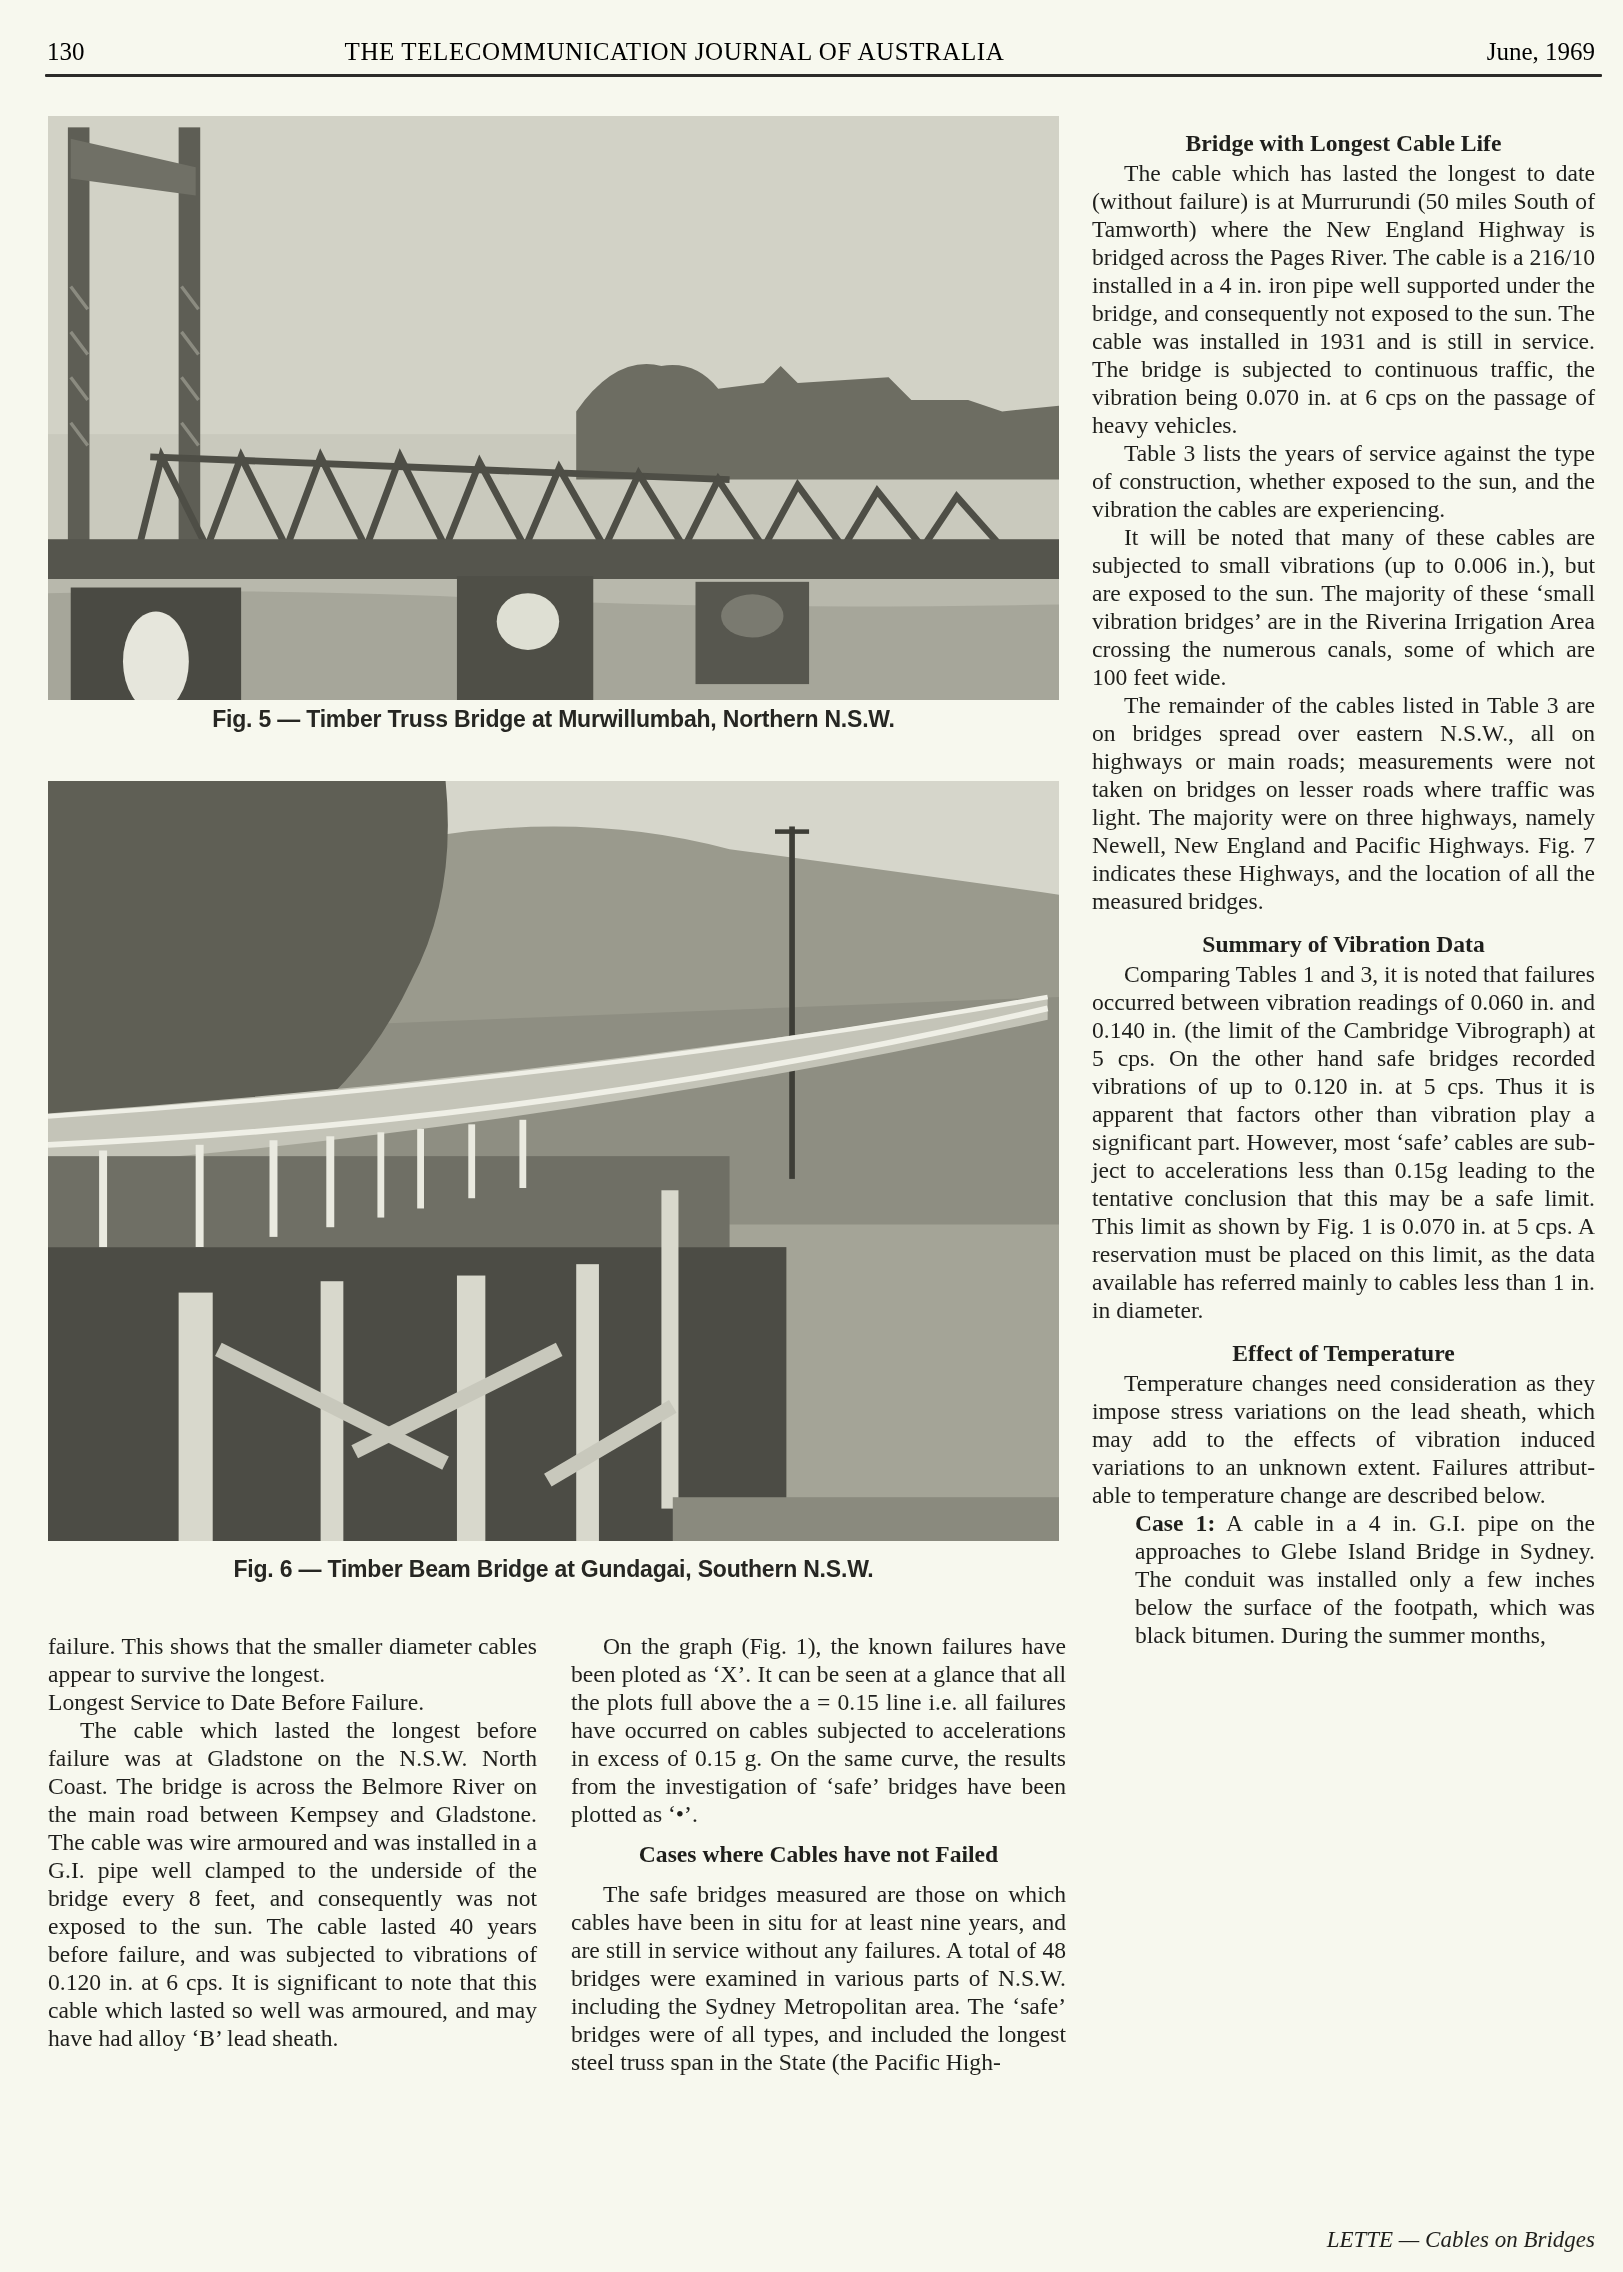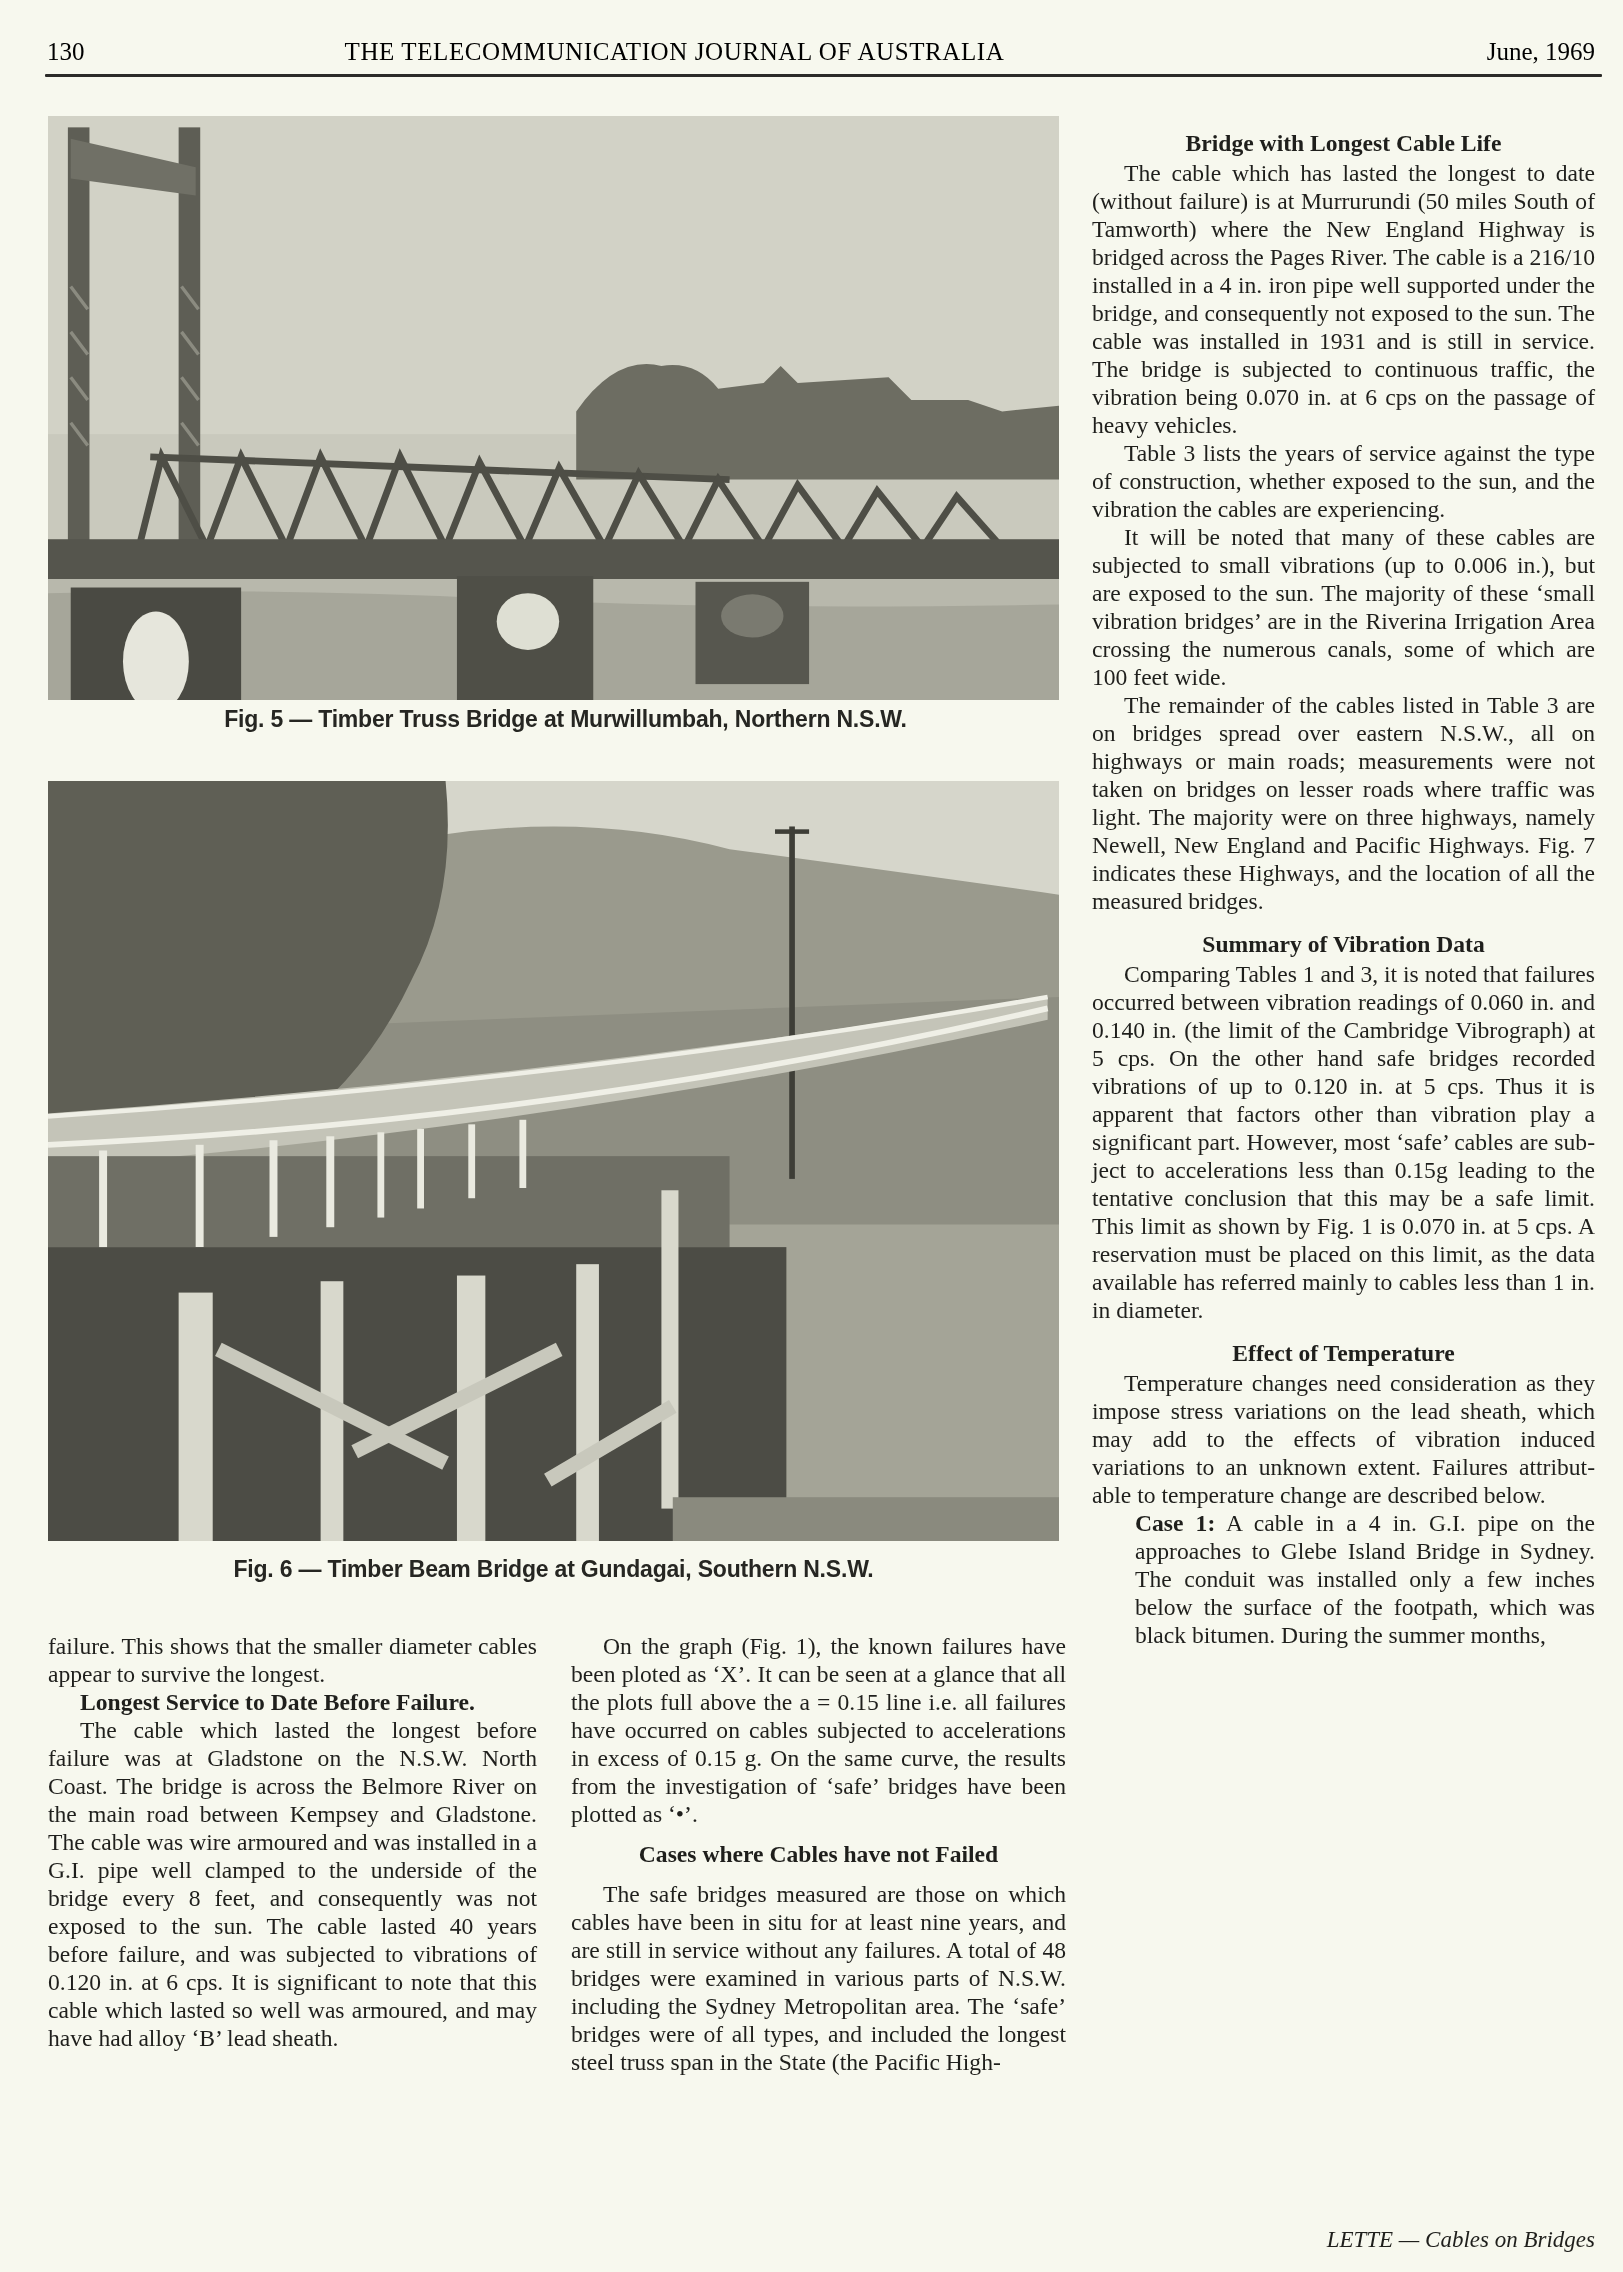--- a/index.html
+++ b/index.html
@@ -27,21 +27,21 @@
 
   
   .col { font-size: 23.6px; line-height: 28px; text-align: justify; hyphens: manual; }
   .col p { margin: 0; text-indent: 0; }
   .col p.ind { text-indent: 32px; }
   .col h3 {
     margin: 12px; font-size: 23.6px; line-height: 28px; font-weight: bold; text-align: center;
   }
   .col h3.gap { margin-top: 14.8px; margin-bottom: 2.3px; }
   .col .runin { font-weight: bold; }
-  .col .lefthead { text-align: left; font-weight: bold; margin-left: 32px; }
+  .col .lefthead { text-align: left; font-weight: normal; }
   .case { padding-left: 43px; text-indent: -43px; }
   .footer-sig { right: 28px; top: 2227px; font-style: italic; font-size: 23px; }
 </style>
 </head>
 <body>
 
 <div class="abs hdr hdr-page">130</div>
 <div class="abs hdr hdr-title">THE TELECOMMUNICATION JOURNAL OF AUSTRALIA</div>
 <div class="abs hdr hdr-date">June, 1969</div>
 <div class="abs hdr-rule"></div>
@@ -79,21 +79,21 @@
     <path d="M0 840 Q400 830 800 850 T1780 860 L1780 1028 L0 1028 Z" fill="#a6a69a"></path>
 
     <rect x="40" y="830" width="300" height="340" fill="#4a4a43"></rect>
     <ellipse cx="190" cy="960" rx="58" ry="88" fill="#e6e6dc"></ellipse>
     <rect x="720" y="810" width="240" height="260" fill="#4f4f47"></rect>
     <ellipse cx="845" cy="890" rx="55" ry="50" fill="#dedfd3"></ellipse>
     <rect x="1140" y="820" width="200" height="180" fill="#57574f"></rect>
     <ellipse cx="1240" cy="880" rx="55" ry="38" fill="#7a7a70"></ellipse>
   </svg>
 </div>
-<div class="abs caption" style="left:60px; top:702px; width:1011px; height:34px; line-height:34px;">Fig. 5 — Timber Truss Bridge at Murwillumbah, Northern N.S.W.</div>
+<div class="abs caption" style="left:48px; top:702px; width:1011px; height:34px; line-height:34px;">Fig. 5 — Timber Truss Bridge at Murwillumbah, Northern N.S.W.</div>
 
 <div class="abs photo" style="left:48px; top:781px; width:1011px; height:760px;">
   <svg viewBox="0 0 1780 1337" preserveAspectRatio="none">
     <rect width="1780" height="1337" fill="#a4a497"></rect>
 
     <rect width="1780" height="300" fill="#d6d6cb"></rect>
     <path d="M560 120 Q900 40 1200 120 Q1500 160 1780 200 L1780 520 L560 520 Z" fill="#9a9a8d"></path>
 
     <path d="M500 430 L1780 380 L1780 780 L500 780 Z" fill="#8e8e82"></path>
 

